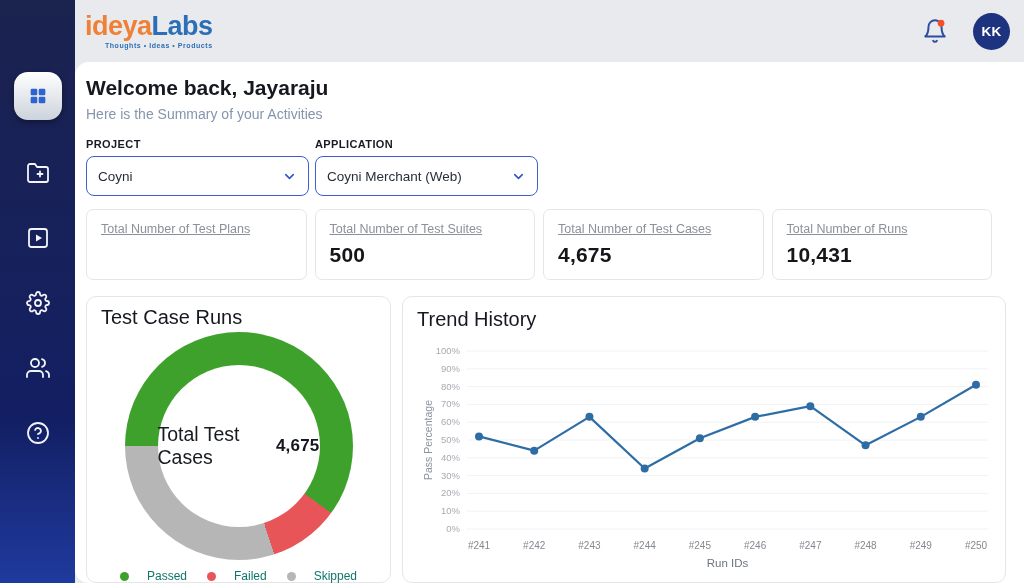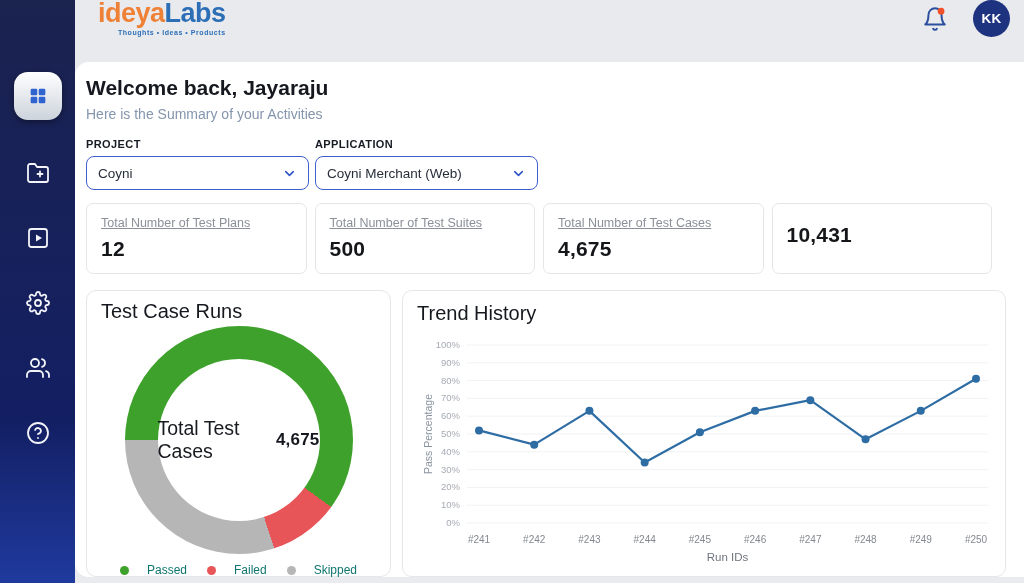--- a/index.html
+++ b/index.html
@@ -14,22 +14,22 @@
                  background:linear-gradient(180deg,#ffffff 0%,#cdd3dc 100%);
                  display:flex; align-items:center; justify-content:center; color:#2f63d0;
                  box-shadow:0 2px 6px rgba(0,0,0,.4); cursor:pointer; }
   .side-btn { width:40px; height:24px; display:flex; align-items:center; justify-content:center;
               color:#f2f4f9; margin-top:41px; cursor:pointer; }
   .side-btn:first-of-type { margin-top:38px; }
   .side-btn svg, .side-active svg { display:block; }
 
   
   .main { flex:1; display:flex; flex-direction:column; min-width:0; }
-  .topbar { height:62px; flex:0 0 62px; background:#e9eaee; display:flex; align-items:flex-start;
-            padding:0 14px 0 23px; }
+  .topbar { height:62px; flex:0 0 62px; background:#e9eaee; display:flex; align-items:center;
+            padding:0 14px 0 10px; }
   .logo { display:flex; flex-direction:column; line-height:1; cursor:default; }
   .logo-text { font-size:27px; font-weight:700; letter-spacing:-0.5px; }
   .logo-ideya { color:#ef8136; }
   .logo-labs  { color:#2d6fb7; }
   .logo-tagline { font-size:7px; font-weight:700; color:#2d6fb7; letter-spacing:.55px;
                   align-self:flex-end; margin-top:2px; }
   .top-right { margin-left:auto; display:flex; align-items:center; gap:24px; }
   .bell-btn { width:28px; height:28px; display:flex; align-items:center; justify-content:center;
               color:#2c4e9e; cursor:pointer; }
   .avatar { width:37px; height:37px; border-radius:50%; background:#1d3380; color:#fff;
@@ -38,21 +38,21 @@
 
   
   .content { flex:1; background:#fff; border-radius:14px 0 0 14px; margin-bottom:7px;
              padding:14px 18px 0 11px; }
   .welcome-title { font-size:21px; font-weight:600; color:#15181f; }
   .welcome-sub { margin-top:6px; font-size:14px; color:#8495ad; }
 
   .filters { display:flex; gap:6px; margin-top:16px; }
   .filter { width:223px; }
   .filter-label { font-size:11px; font-weight:700; color:#171b24; letter-spacing:.4px; margin-bottom:6px; }
-  .select { height:34px; border:1.6px solid #3f5fd0; border-radius:8px; background:#fff;
+  .select { height:40px; border:1.6px solid #3f5fd0; border-radius:8px; background:#fff;
             display:flex; align-items:center; justify-content:space-between; padding:0 11px;
             font-size:13.5px; color:#272e3a; cursor:pointer; }
   .select .chev { color:#2b52c8; display:flex; }
 
   .stats { display:grid; grid-template-columns:repeat(4,1fr); gap:8px; margin:13px 14px 0 0; }
   .stat-card { border:1px solid #e4e6e9; border-radius:7px; background:#fff; padding:12px 14px; }
   .stat-label { font-size:12.5px; color:#8b9099;text-decoration:underline; }
   .stat-value { font-size:21px; font-weight:700; color:#141619; margin-top:7px; letter-spacing:.2px; }
 
   .charts { display:flex; gap:11px; margin-top:16px; }
@@ -187,31 +187,31 @@
                   <polyline points="6 9 12 15 18 9"></polyline>
                 </svg>
             </span>
           </div>
         </div>
       </div>
 
       <div class="stats">
         <div class="stat-card">
           <div class="stat-label">Total Number of Test Plans</div>
-          <div class="stat-value">12</div>
         </div>
         <div class="stat-card">
           <div class="stat-label">Total Number of Test Suites</div>
           <div class="stat-value">500</div>
         </div>
         <div class="stat-card">
           <div class="stat-label">Total Number of Test Cases</div>
           <div class="stat-value">4,675</div>
         </div>
         <div class="stat-card">
+          <div class="stat-label">Total Number of Runs</div>
           <div class="stat-value">10,431</div>
         </div>
       </div>
 
       <div class="charts">
 
         <div class="chart-card donut-card">
           <div class="chart-title">Test Case Runs</div>
           <div class="donut-wrap">
             <div class="donut-ring" style="background: conic-gradient(from 270deg, rgb(62, 161, 43) 0%, rgb(62, 161, 43) 60%, rgb(232, 85, 88) 60%, rgb(232, 85, 88) 70%, rgb(182, 182, 182) 70%, rgb(182, 182, 182) 100%);"></div>

